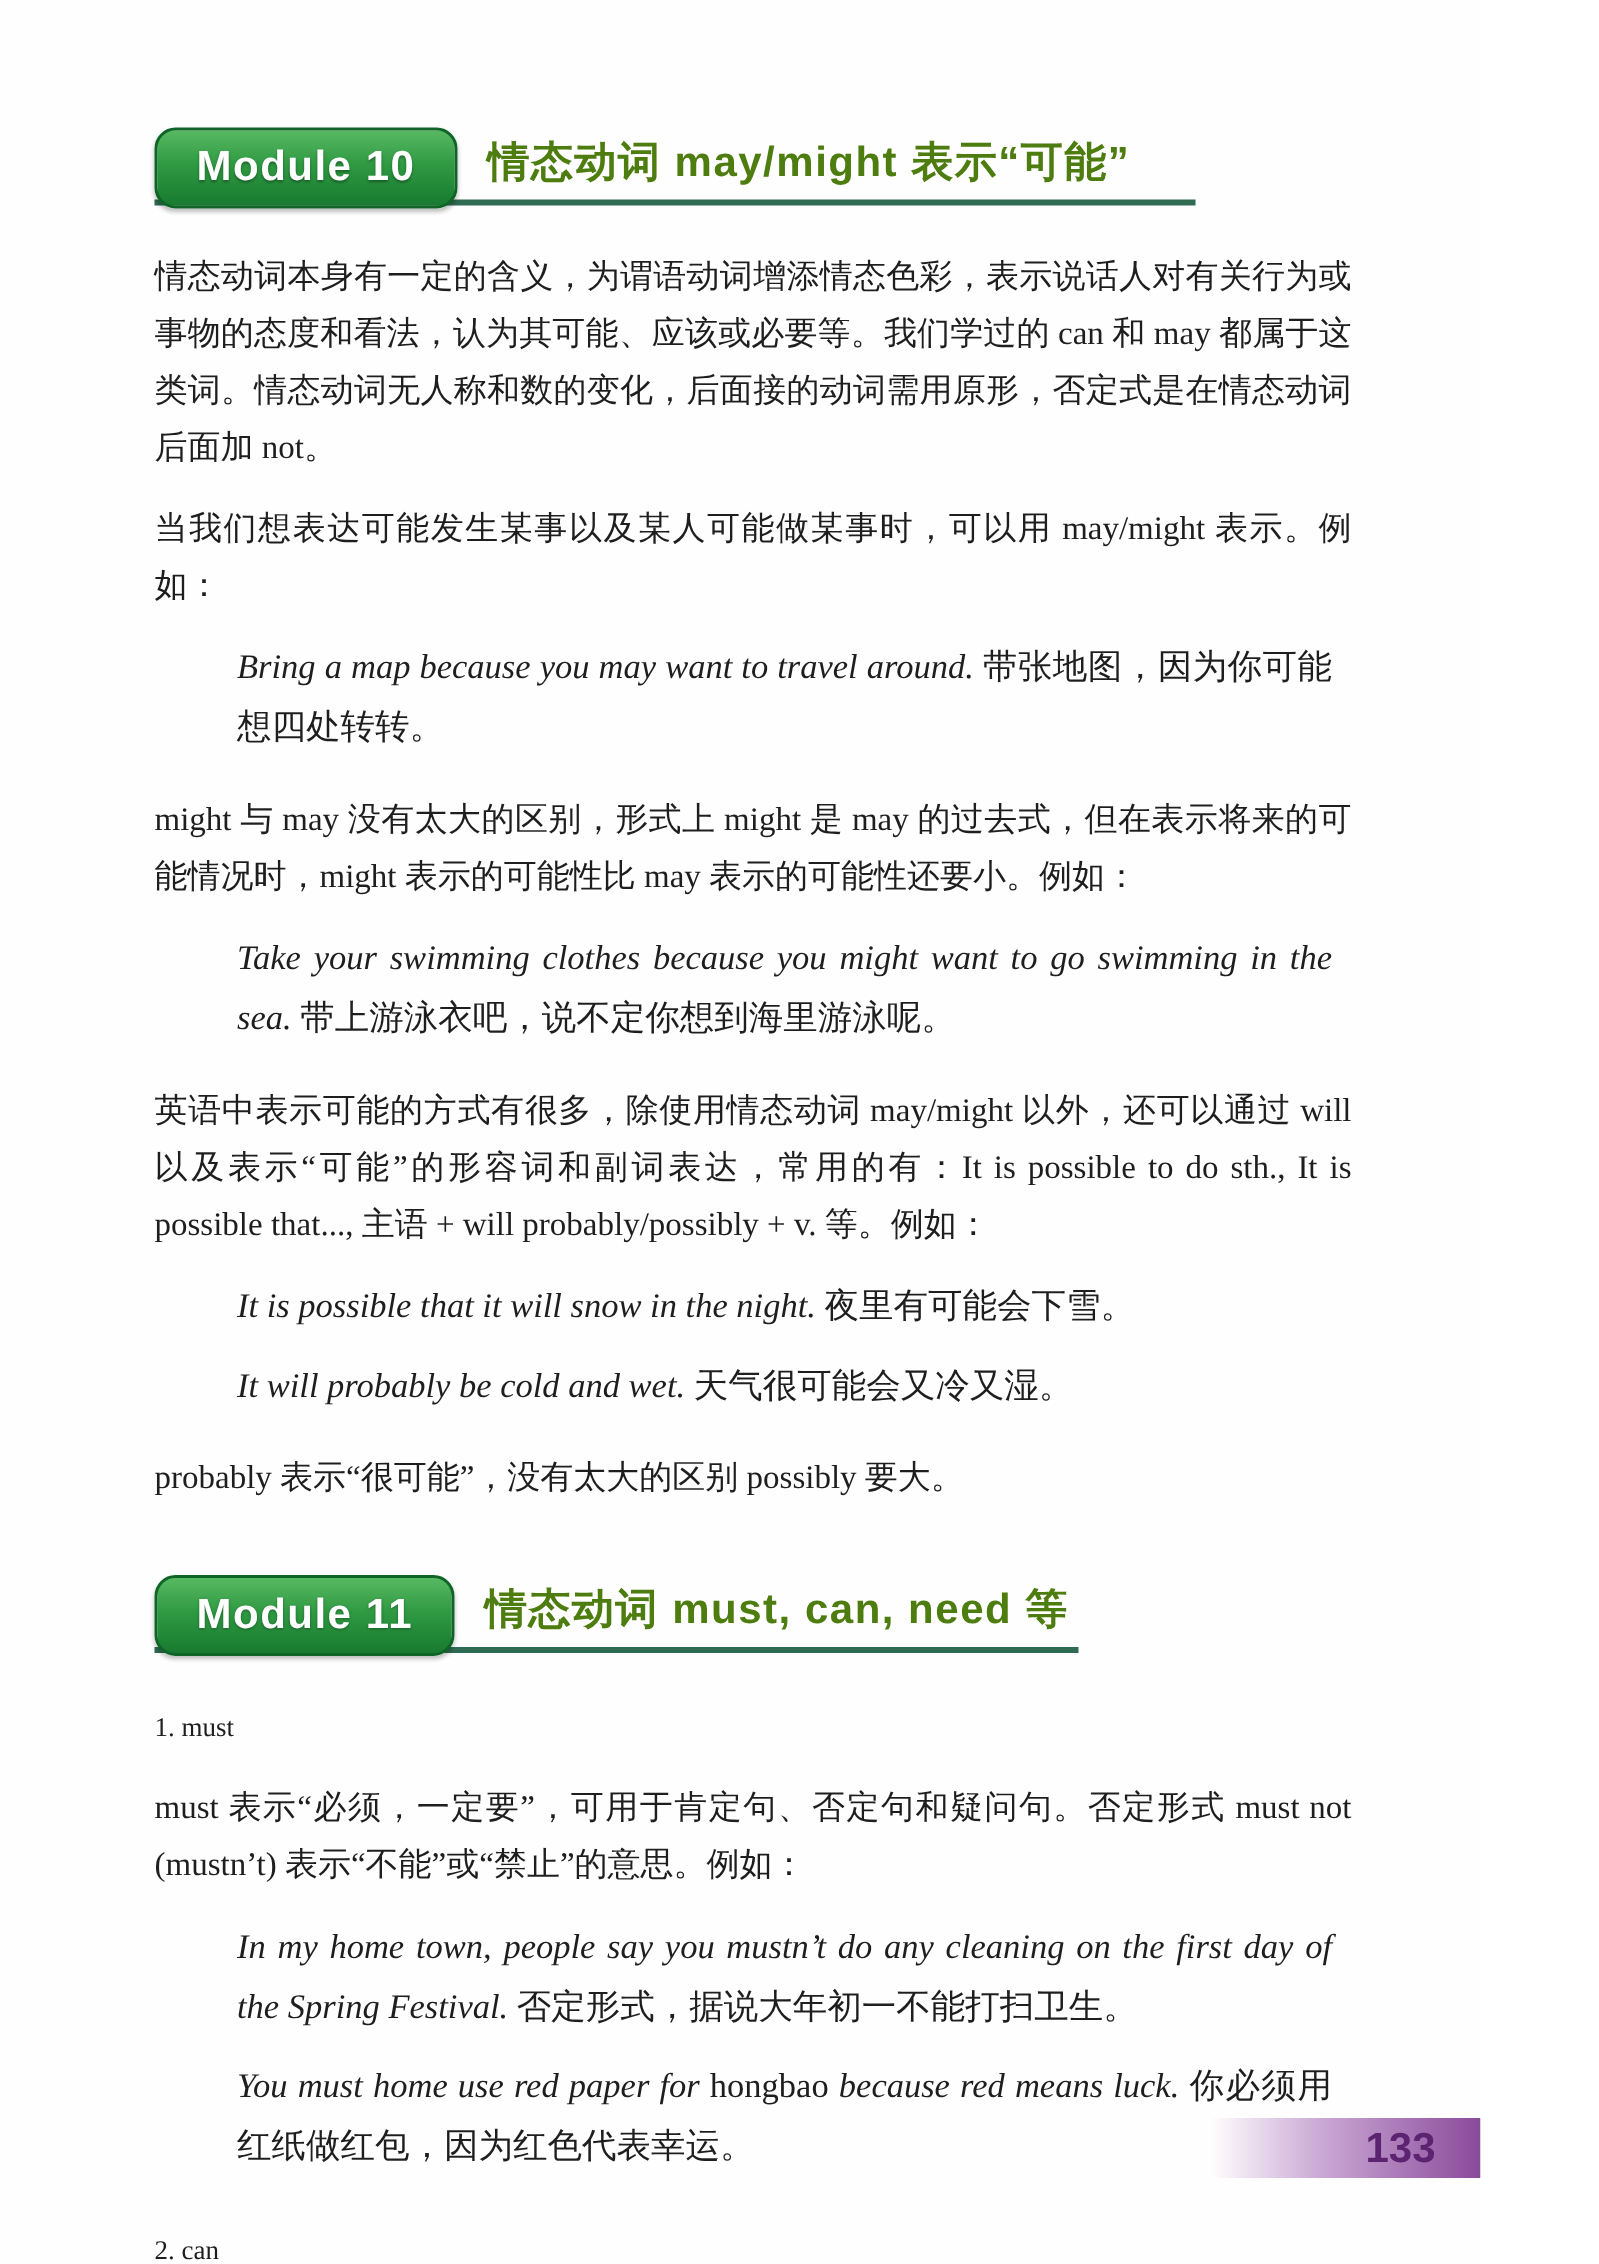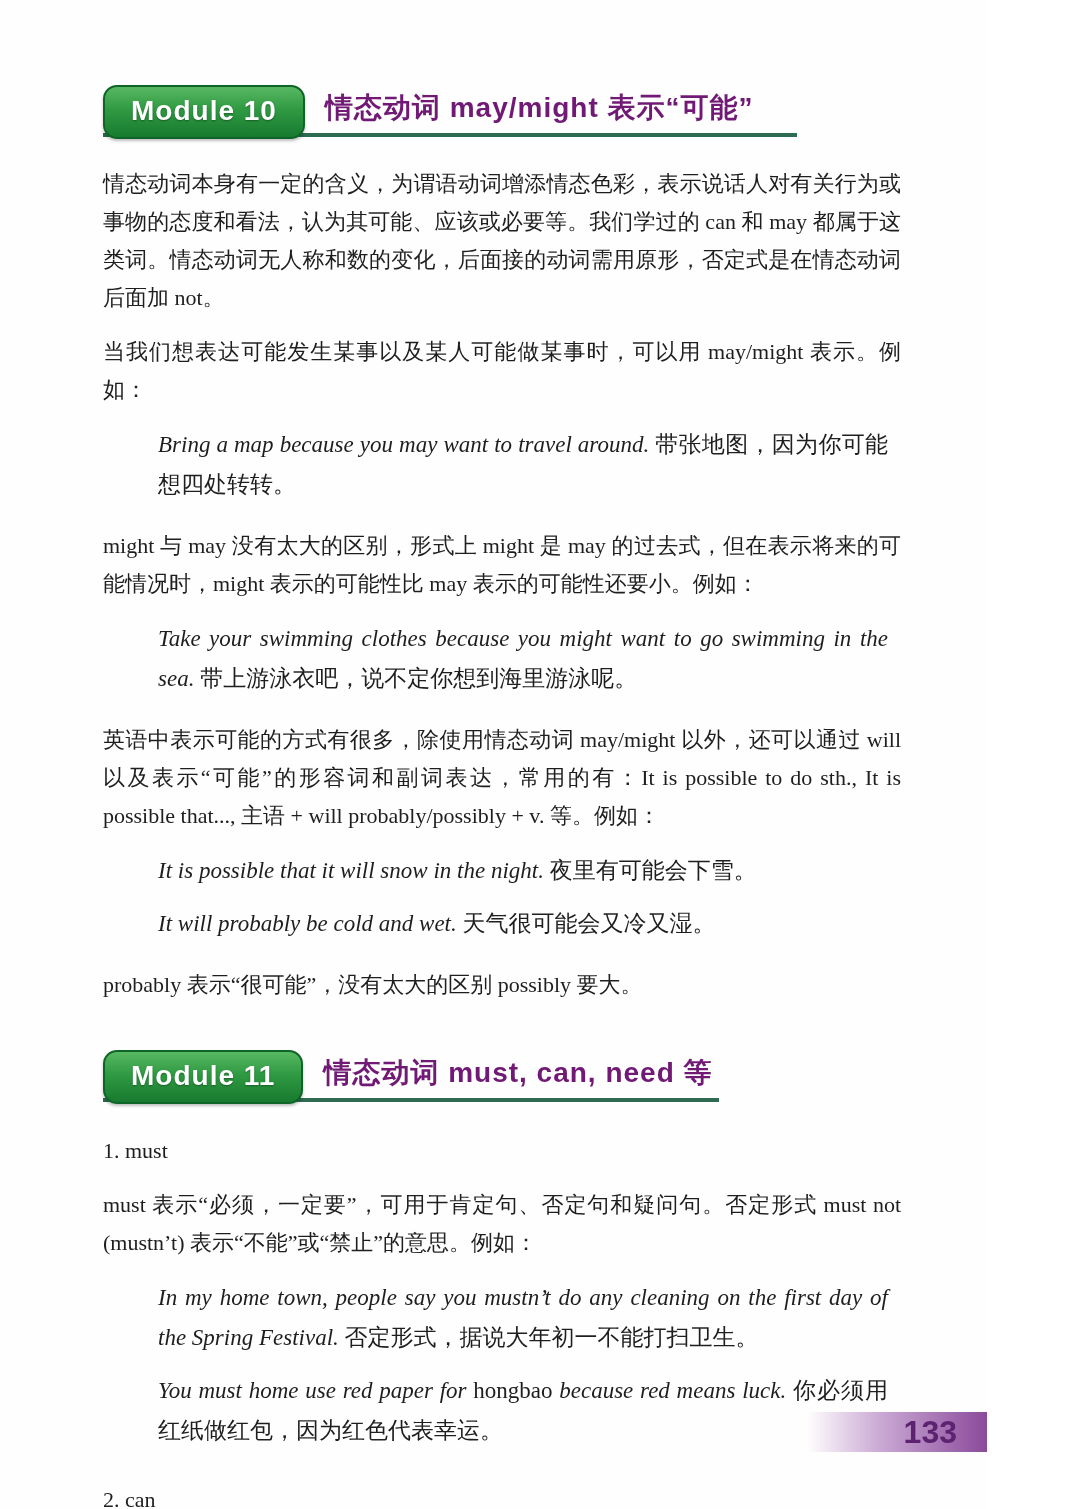--- a/index.html
+++ b/index.html
@@ -35,21 +35,21 @@
     margin-bottom:-6px;
     text-shadow:0 1px 2px rgba(0,0,0,0.35);
     box-shadow:0 2px 3px rgba(0,0,0,0.25);
     letter-spacing:1px;
     white-space:nowrap;
   }
   .module-title {
     font-family:"Liberation Sans","DejaVu Sans",sans-serif;
     font-weight:bold;
     font-size:28px;
-    color:#701a75;
+    color:#4d7c0f;
     margin-left:20px;
     padding-bottom:6px;
     letter-spacing:1px;
     white-space:nowrap;
   }
 
   
   .para {
     font-size:22px;
     line-height:38px;
@@ -62,37 +62,37 @@
     font-size:23px;
     line-height:40px;
     text-align:justify;
     padding-left:42px;
     margin:13px;
   }
   .en { font-style:italic; }
   .en-roman { font-style:normal; }
   .zh { font-style:normal; }
   .sec-heading {
-    font-size:22px;
+    font-size:18px;
     line-height:30px;
     margin:34px 0 20px 0;
   }
 
   
   .page-bar {
     position:absolute;
     top:1412px; right:0;
     width:180px; height:40px;
     background:linear-gradient(90deg, rgba(255,255,255,0) 0%, #cbaad5 40%, #8a4a9b 100%);
     display:flex; align-items:center; justify-content:flex-end;
   }
   .page-number {
     font-family:"Liberation Sans","DejaVu Sans",sans-serif;
     font-weight:bold;
-    font-size:32px;
+    font-size:28px;
     color:#5c2370;
     padding-right:30px;
   }
 
   
   .watermark {
     position:absolute;
     top:1532px; right:8px;
     font-family:"Liberation Sans","DejaVu Sans",sans-serif;
     font-weight:bold;

